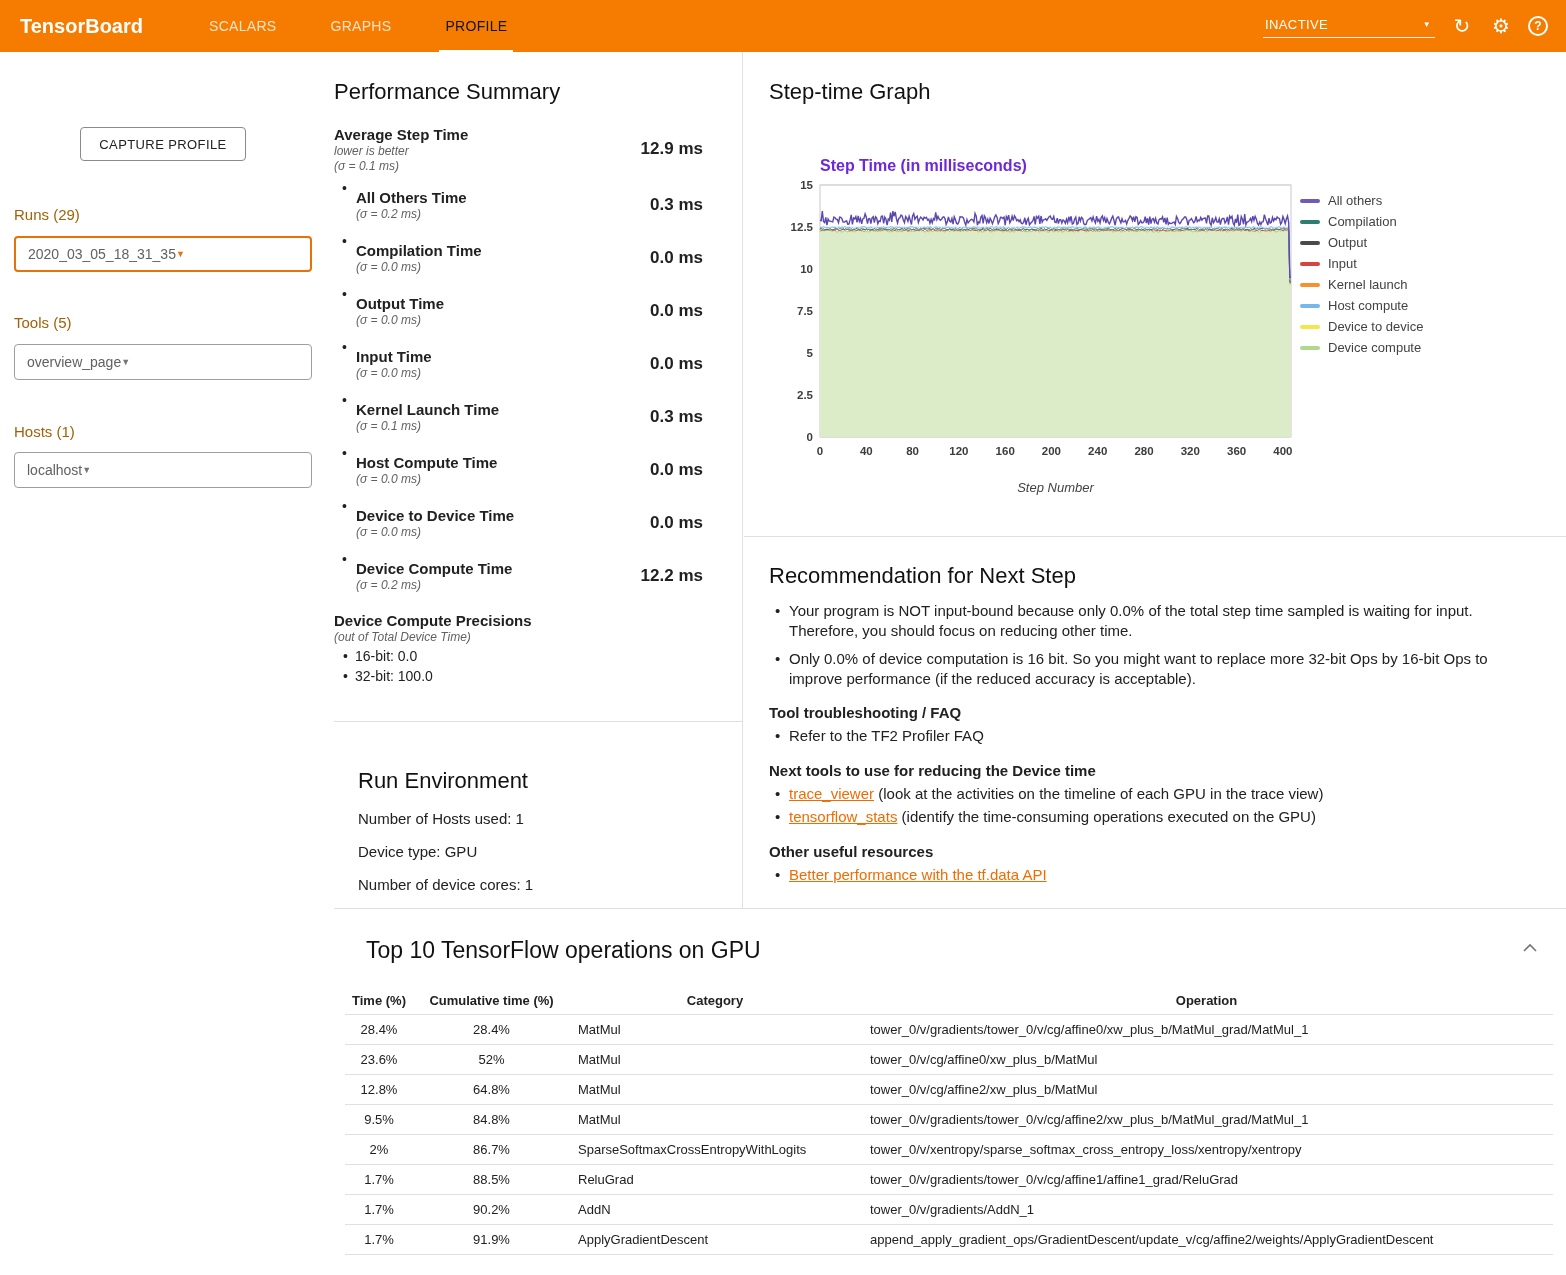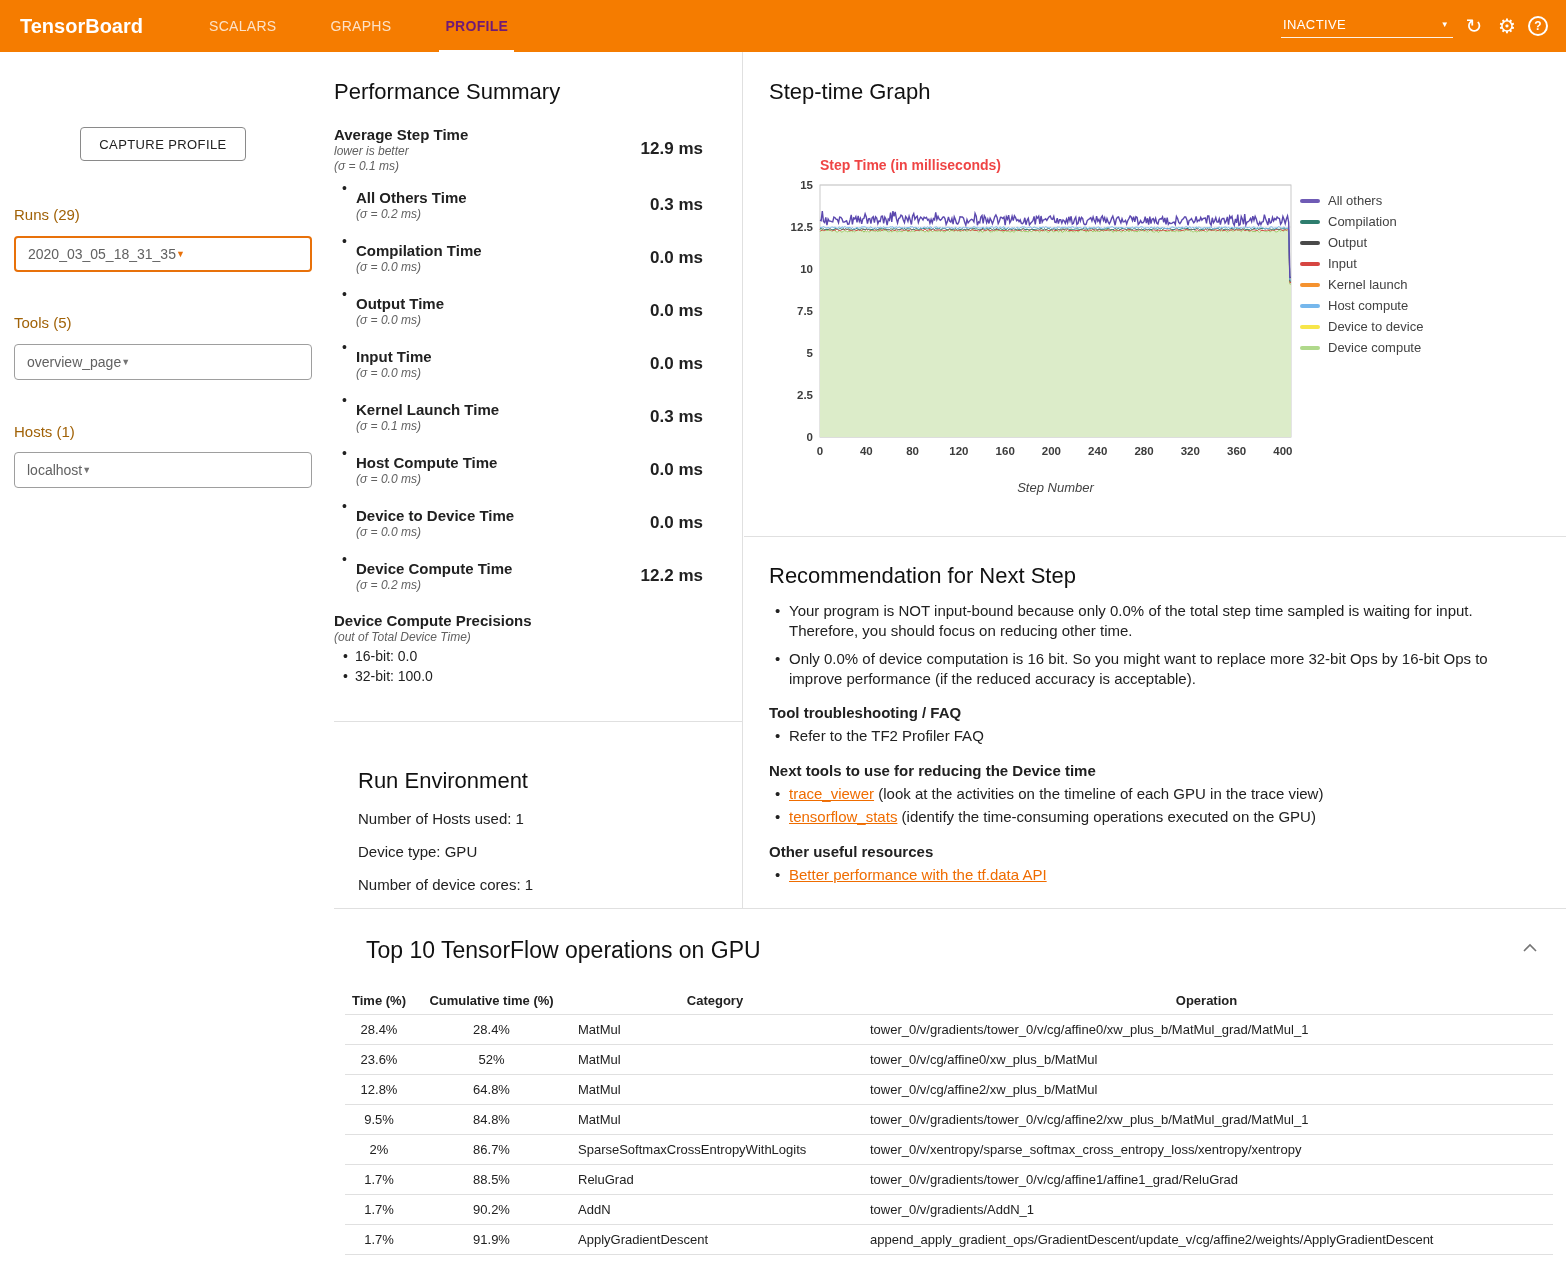--- a/index.html
+++ b/index.html
@@ -4,23 +4,23 @@
 <style>
   *{margin:0;padding:0;box-sizing:border-box}
   body{font-family:"Liberation Sans",sans-serif;background:#fff}
   #root{position:relative;width:1566px;height:1275px;overflow:hidden;background:#fff;color:#212121}
 
   
   .header{position:absolute;top:0;left:0;right:0;height:52px;background:#f57c00;display:flex;align-items:center;color:#fff;z-index:5}
   .brand{font-size:20px;font-weight:700;padding-left:20px;width:182px;white-space:nowrap}
   .tabs{display:flex;height:100%}
   .tab{display:flex;align-items:center;padding:0 14px;margin:0 13px;font-size:14px;letter-spacing:.3px;color:rgba(255,255,255,.78);position:relative;cursor:pointer}
-  .tab.active{color:#701a75;font-weight:700}
+  .tab.active{color:#0f172a;font-weight:400}
   .tab.active::after{content:"";position:absolute;left:8px;right:8px;bottom:0;height:2px;background:#fff}
-  .header-right{margin-left:auto;display:flex;align-items:center;gap:9px;padding-right:18px}
+  .header-right{margin-left:auto;display:flex;align-items:center;gap:15px;padding-right:18px}
   .status-select{width:172px;display:flex;align-items:center;justify-content:space-between;border-bottom:1px solid rgba(255,255,255,.9);font-size:13px;letter-spacing:.4px;padding:3px 4px 5px 2px;cursor:pointer}
   .sel-caret{font-size:8px}
   .hicon{font-size:20px;line-height:22px;cursor:pointer;width:24px;text-align:center}
   .help-icon{width:20px;height:20px;border:2px solid #fff;border-radius:50%;font-size:12px;font-weight:700;display:flex;align-items:center;justify-content:center;cursor:pointer}
 
   
   .sidebar{position:absolute;top:52px;left:0;width:401px;bottom:0;border-right:1px solid #e0e0e0;background:#fff}
   .capture-btn{position:absolute;left:80px;top:75px;width:166px;height:34px;border:1px solid #8a8a8a;border-radius:4px;background:#fff;font-family:inherit;font-size:13px;letter-spacing:.4px;color:#212121;cursor:pointer}
   .side-label{position:absolute;left:14px;font-size:15px;color:#a16207}
   .dropdown{position:absolute;left:14px;width:298px;height:36px;border-radius:4px;display:flex;align-items:center;padding:0 10px 0 12px;font-size:14px;color:#616161;background:#fff;cursor:pointer;border:1px solid #9e9e9e}
@@ -46,21 +46,21 @@
   .prec-list{list-style:none;margin-top:4px}
   .prec-list li{font-size:14px;padding-left:21px;position:relative;margin-top:4px}
   .prec-list li::before{content:"•";position:absolute;left:9px}
   .runenv{position:absolute;left:0;top:670px;right:0;bottom:0;padding-left:24px}
   .runenv .sec-title{margin-top:46px}
   .re-line{font-size:15px;color:#212121;margin-top:16px}
 
   .col-right{position:absolute;left:744px;top:52px;width:822px;height:856px;background:#fff}
   .graph-sec{position:absolute;left:0;top:0;right:0;height:485px;border-bottom:1px solid #e0e0e0;padding-left:25px}
   .graph-sec .sec-title{margin-top:27px}
-  .chart-title{position:absolute;left:76px;top:105px;font-size:14px;font-weight:700;color:#ef4444}
+  .chart-title{position:absolute;left:76px;top:105px;font-size:16px;font-weight:700;color:#6d28d9}
   #chart-svg{position:absolute;left:44px;top:124px}
   .tick{font:700 11.5px "Liberation Sans",sans-serif;fill:#3c3c3c}
   .x-axis-label{position:absolute;left:76px;top:428px;width:471px;text-align:center;font-size:13px;font-style:italic;color:#424242}
   .legend{position:absolute;left:556px;top:138px}
   .legend-item{display:flex;align-items:center;height:21px;cursor:pointer}
   .legend-swatch{width:20px;height:4px;border-radius:2px;margin-right:8px}
   .legend-label{font-size:13px;color:#424242}
 
   .rec-sec{position:absolute;left:0;top:485px;right:0;bottom:0;padding:0 42px 0 25px}
   .rec-sec .sec-title{margin-top:26px}

